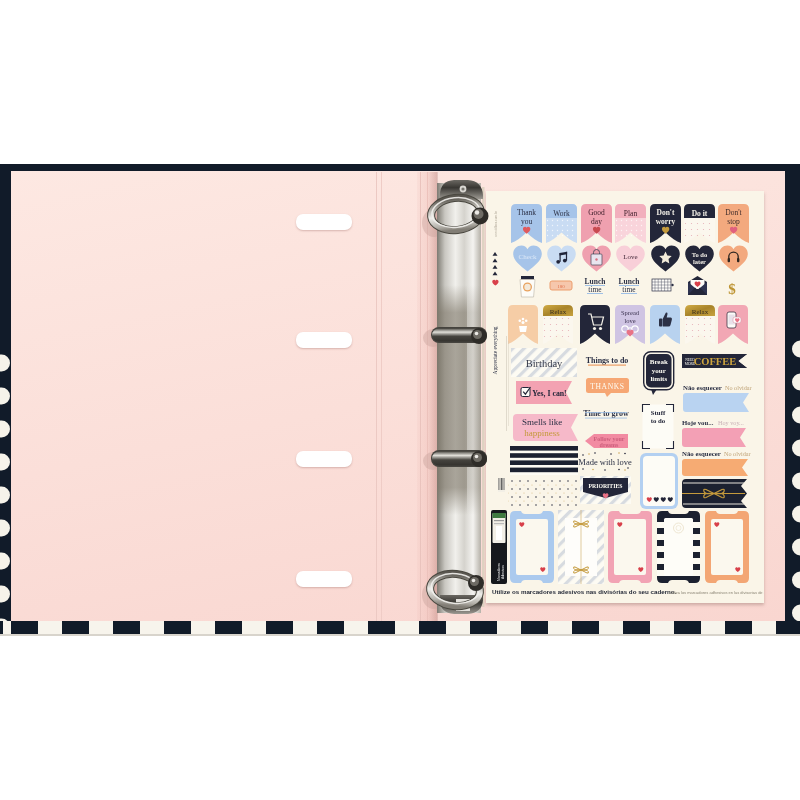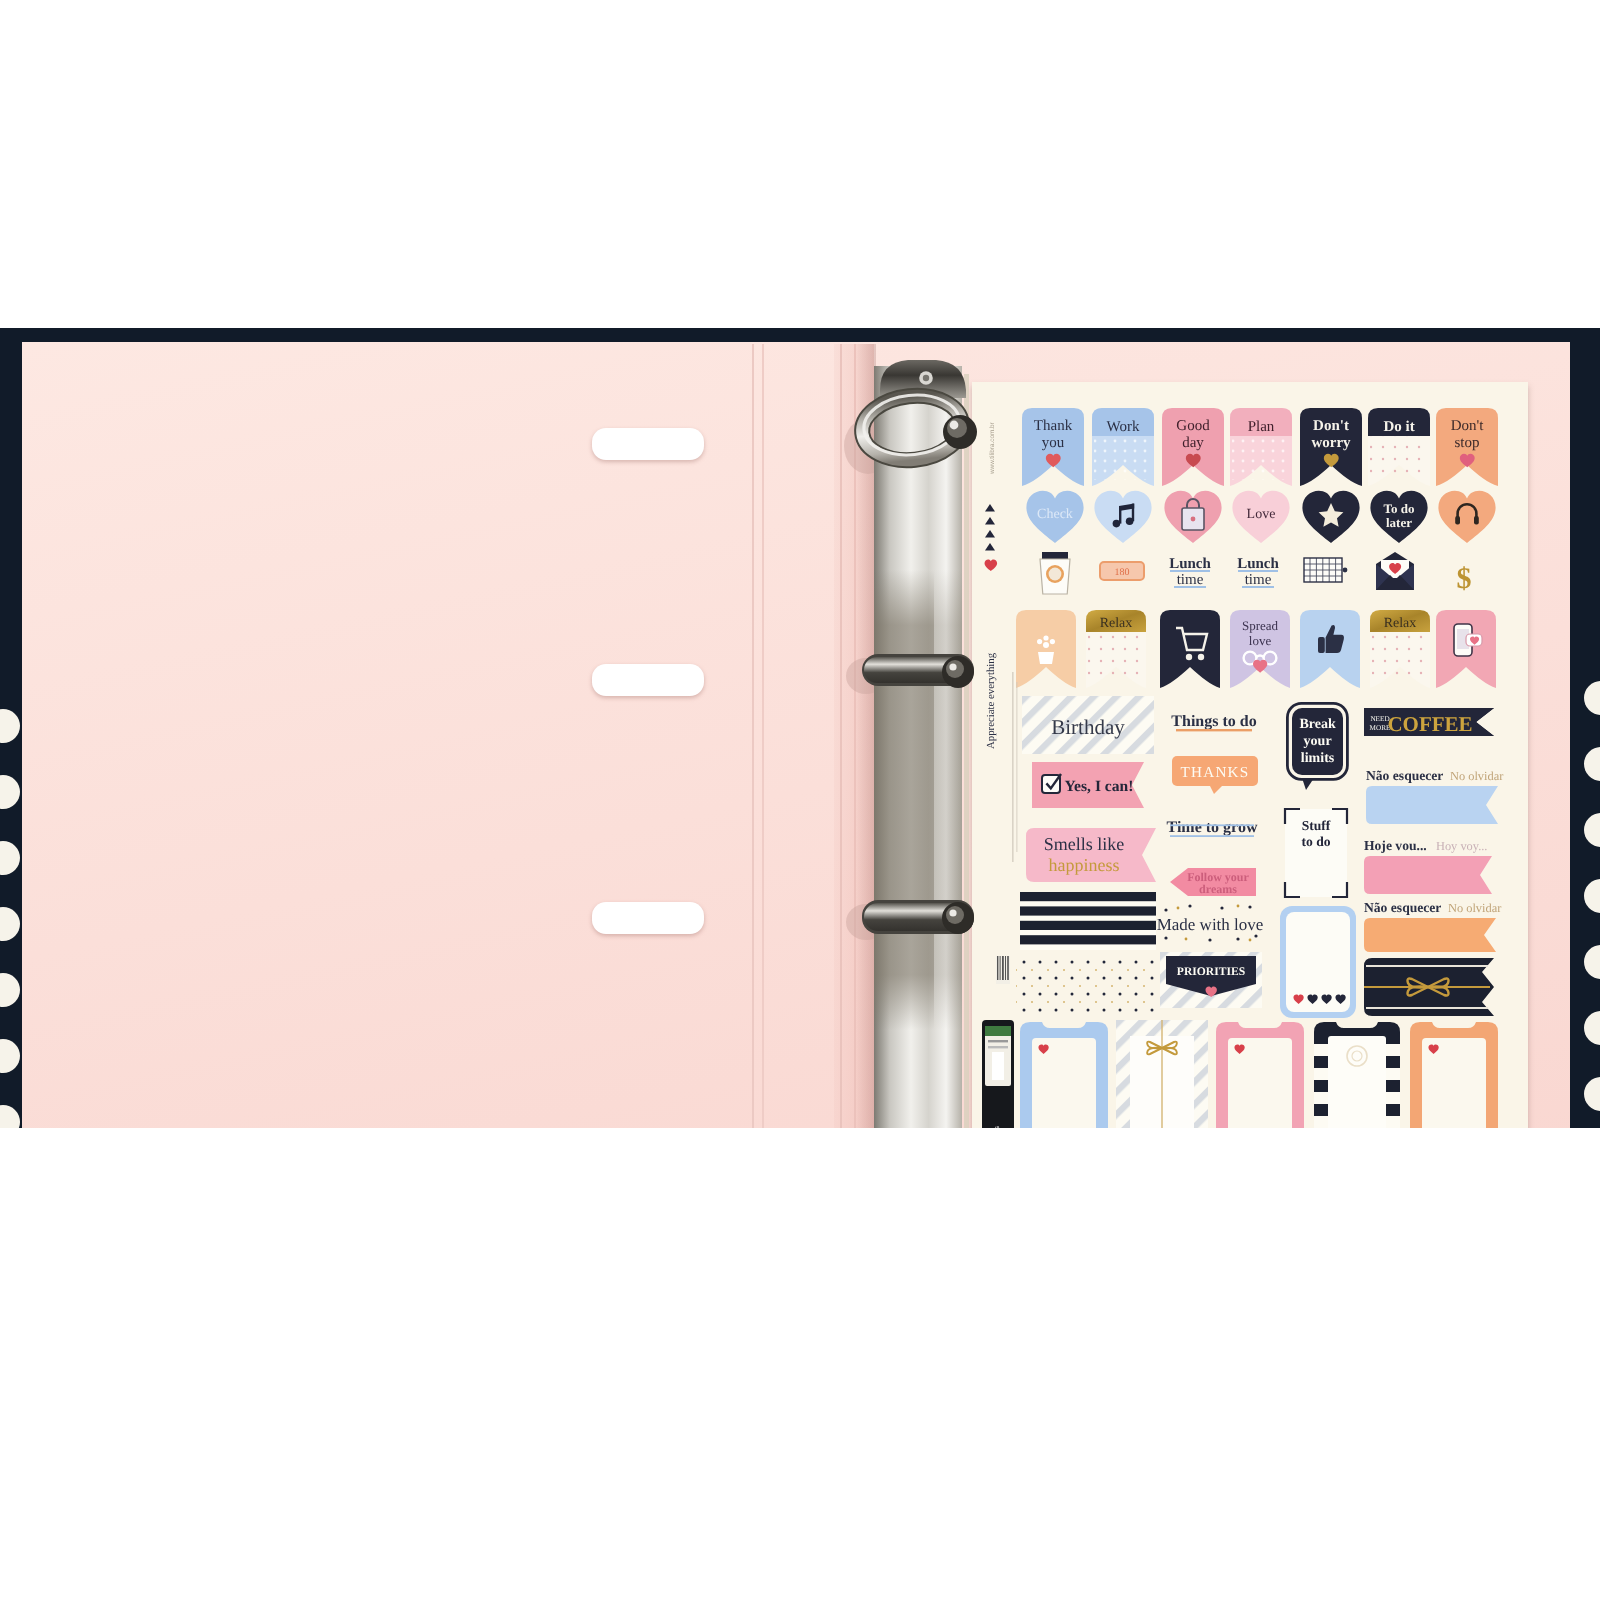--- a/index.html
+++ b/index.html
@@ -1,16 +1,16 @@
 <!DOCTYPE html>
 <html><head>
 <meta charset="utf-8">
 <style>
   html,body{margin:0;padding:0;background:#fff;}
-  #stage{position:relative;width:800px;height:564px;background:#ffffff;overflow:hidden;
+  #stage{position:relative;width:800px;height:800px;background:#ffffff;overflow:hidden;
          font-family:"Liberation Sans",sans-serif;}
   .abs{position:absolute;}
 </style>
 </head>
 <body>
 <div id="stage">
 
   <div class="abs" style="left:0;top:164px;width:800px;height:470px;background:#111b29;"></div>
 
   <svg class="abs" style="left:0;top:164px;" width="14" height="470" viewBox="0 0 14 470">

